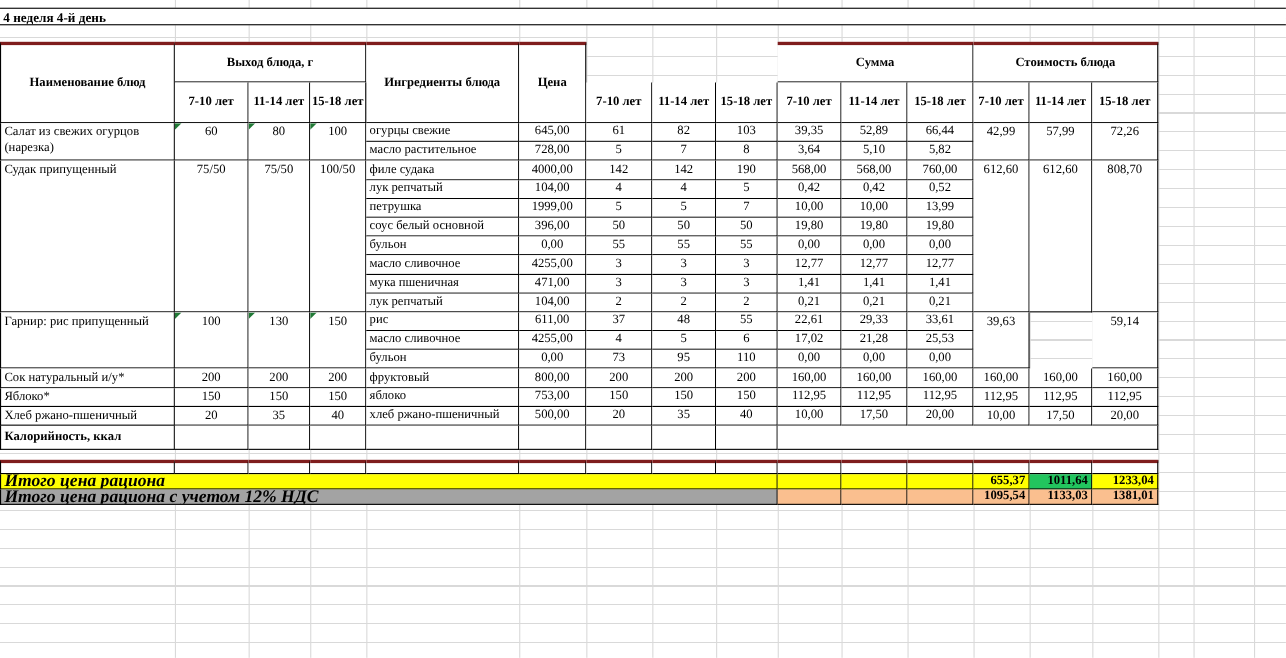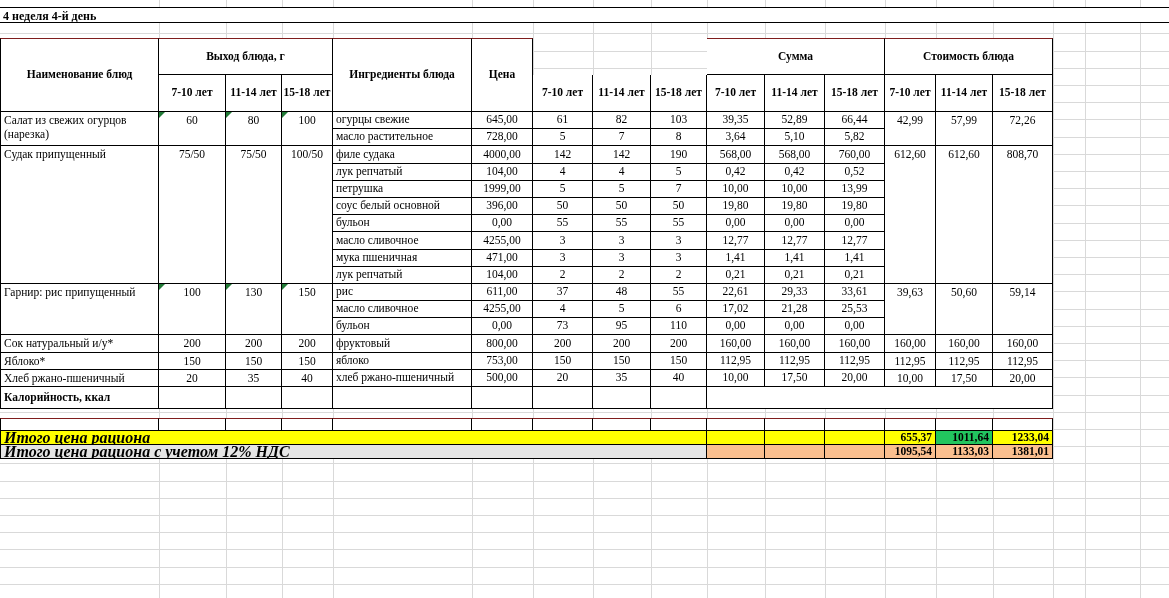--- a/index.html
+++ b/index.html
@@ -32,21 +32,21 @@
   }
   .c{
     background:#fff;
     border-right:1px solid #000;border-bottom:1px solid #000;
     font-size:11.5px;line-height:1.2;
     display:flex;align-items:center;justify-content:center;
     overflow:hidden;position:relative;box-sizing:border-box;
     text-align:center;
   }
   .bl{border-left:1px solid #000;}
-  .bt{border-top:1px solid #7f1d1d;}
+  .bt{border-top:3px solid #7f1d1d;}
   .hdr{font-weight:bold;font-size:11.5px;padding:0 1px;}
   .left{justify-content:flex-start;text-align:left;padding:0 3px;}
   .top{align-items:flex-start;padding-top:2px;}
   .bold{font-weight:bold;}
   .nob{border:none;background:transparent;}
   .total-label{font-weight:bold;font-style:italic;font-size:16px;justify-content:flex-start;text-align:left;padding:0 3px;}
   .tval{font-weight:bold;justify-content:flex-end;text-align:right;padding:0 3px;}
   .tri::before{
     content:"";position:absolute;top:0;left:0;width:0;height:0;
     border-top:6px solid #217a36;border-right:6px solid transparent;
@@ -104,21 +104,21 @@
   <div class="c nob" style="grid-column:1/16;grid-row:20"></div>
 
   <div class="c total-label t0 bl" style="grid-area: 22 / 1 / auto / 10; background: rgb(255, 255, 0);">Итого цена рациона</div>
   <div class="c t0" style="grid-area: 22 / 10; background: rgb(255, 255, 0);"></div>
   <div class="c t0" style="grid-area: 22 / 11; background: rgb(255, 255, 0);"></div>
   <div class="c t0" style="grid-area: 22 / 12; background: rgb(255, 255, 0);"></div>
   <div class="c t0 tval" style="grid-area: 22 / 13; background: rgb(255, 255, 0);">655,37</div>
   <div class="c t0 tval" style="grid-area: 22 / 14; background: #22c55e;">1011,64</div>
   <div class="c t0 tval" style="grid-area: 22 / 15; background: rgb(255, 255, 0);">1233,04</div>
 
-  <div class="c total-label t1 bl" style="grid-area: 23 / 1 / auto / 10; background: #e5e5e5;">Итого цена рациона с учетом 12% НДС</div>
+  <div class="c total-label t1 bl" style="grid-area: 23 / 1 / auto / 10; background: #a3a3a3;">Итого цена рациона с учетом 12% НДС</div>
   <div class="c t1" style="grid-area: 23 / 10; background: rgb(250, 191, 143);"></div>
   <div class="c t1" style="grid-area: 23 / 11; background: rgb(250, 191, 143);"></div>
   <div class="c t1" style="grid-area: 23 / 12; background: rgb(250, 191, 143);"></div>
   <div class="c t1 tval" style="grid-area: 23 / 13; background: rgb(250, 191, 143);">1095,54</div>
   <div class="c t1 tval" style="grid-area: 23 / 14; background: rgb(250, 191, 143);">1133,03</div>
   <div class="c t1 tval" style="grid-area: 23 / 15; background: rgb(250, 191, 143);">1381,01</div>
 <div class="c left top bl" style="grid-area: 3 / 1 / 5;">Салат из свежих огурцов (нарезка)</div>
     <div class="c top tri" style="grid-area: 3 / 2 / 5;">60</div>
     <div class="c top tri" style="grid-area: 3 / 3 / 5;">80</div>
     <div class="c top tri" style="grid-area: 3 / 4 / 5;">100</div>
@@ -234,21 +234,20 @@
     <div class="c" style="grid-area: 14 / 12;">25,53</div>
     <div class="c left" style="grid-area: 15 / 5;">бульон</div>
     <div class="c" style="grid-area: 15 / 6;">0,00</div>
     <div class="c" style="grid-area: 15 / 7;">73</div>
     <div class="c" style="grid-area: 15 / 8;">95</div>
     <div class="c" style="grid-area: 15 / 9;">110</div>
     <div class="c" style="grid-area: 15 / 10;">0,00</div>
     <div class="c" style="grid-area: 15 / 11;">0,00</div>
     <div class="c" style="grid-area: 15 / 12;">0,00</div>
     <div class="c top" style="grid-area: 13 / 13 / 16;">39,63</div>
-    <div class="c top" style="grid-area: 13 / 14 / 16;">50,60</div>
     <div class="c top" style="grid-area: 13 / 15 / 16;">59,14</div>
     <div class="c left top bl" style="grid-area: 16 / 1 / 17;">Сок натуральный и/у*</div>
     <div class="c top" style="grid-area: 16 / 2 / 17;">200</div>
     <div class="c top" style="grid-area: 16 / 3 / 17;">200</div>
     <div class="c top" style="grid-area: 16 / 4 / 17;">200</div>
     <div class="c left" style="grid-area: 16 / 5;">фруктовый</div>
     <div class="c" style="grid-area: 16 / 6;">800,00</div>
     <div class="c" style="grid-area: 16 / 7;">200</div>
     <div class="c" style="grid-area: 16 / 8;">200</div>
     <div class="c" style="grid-area: 16 / 9;">200</div>

